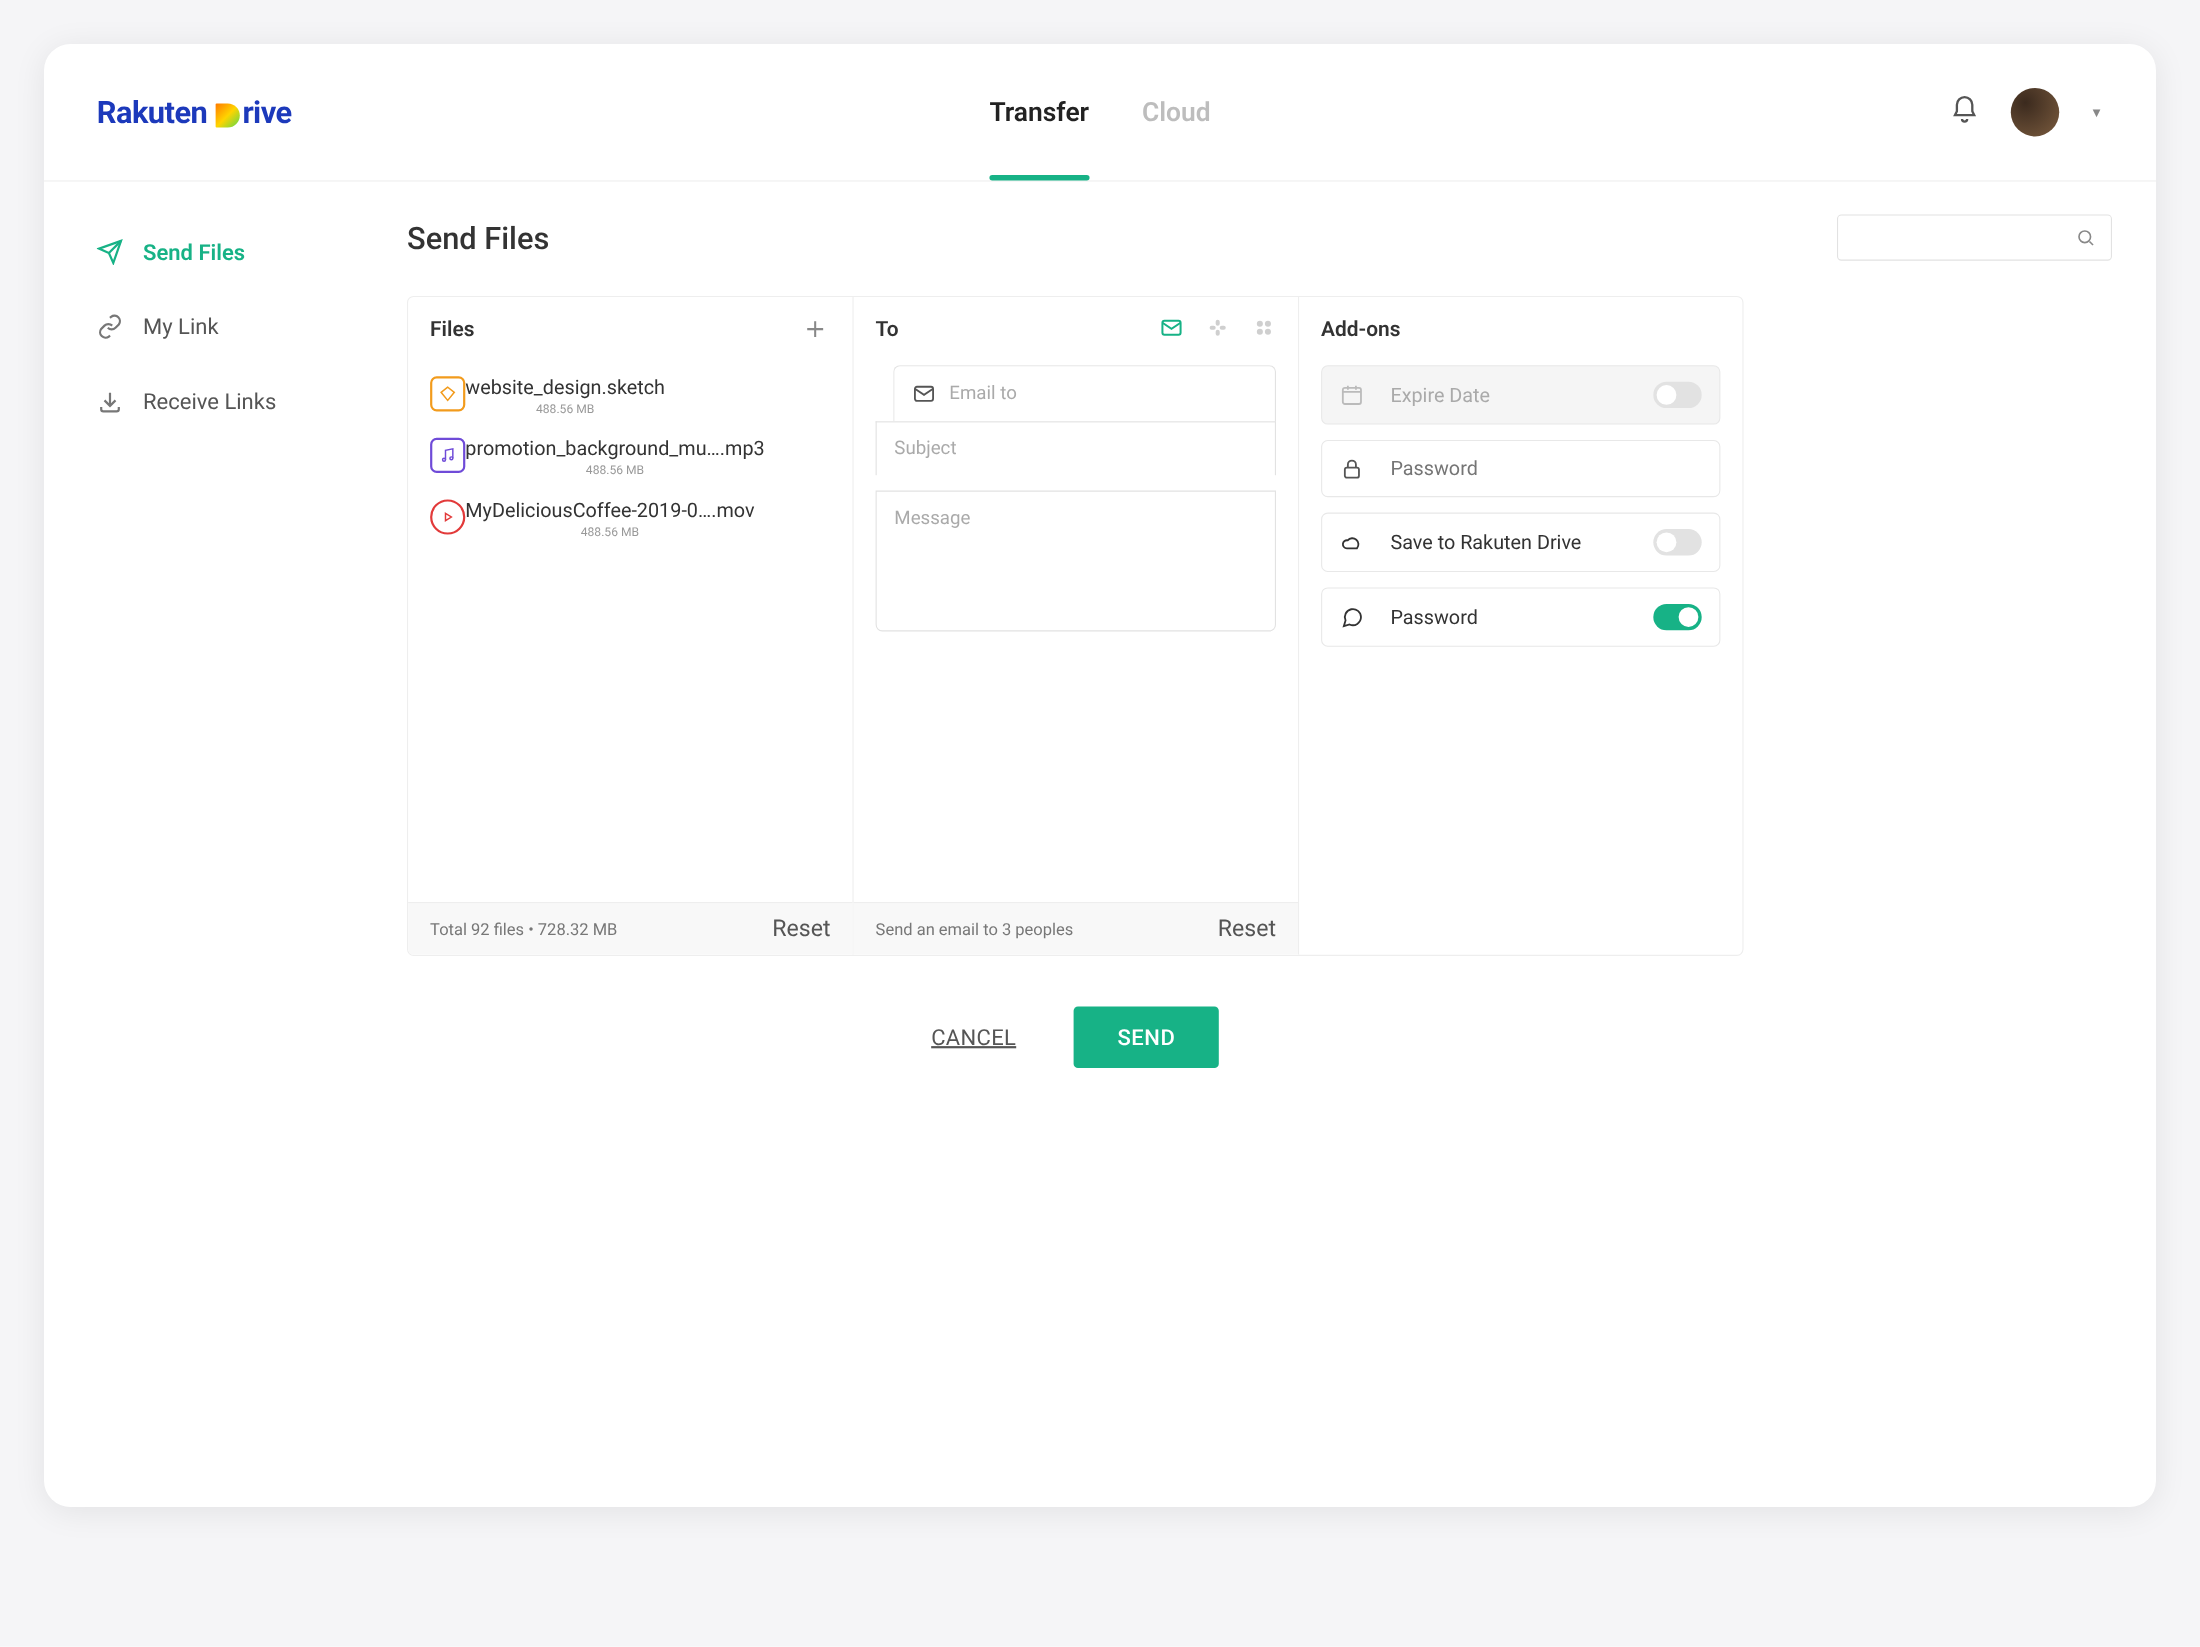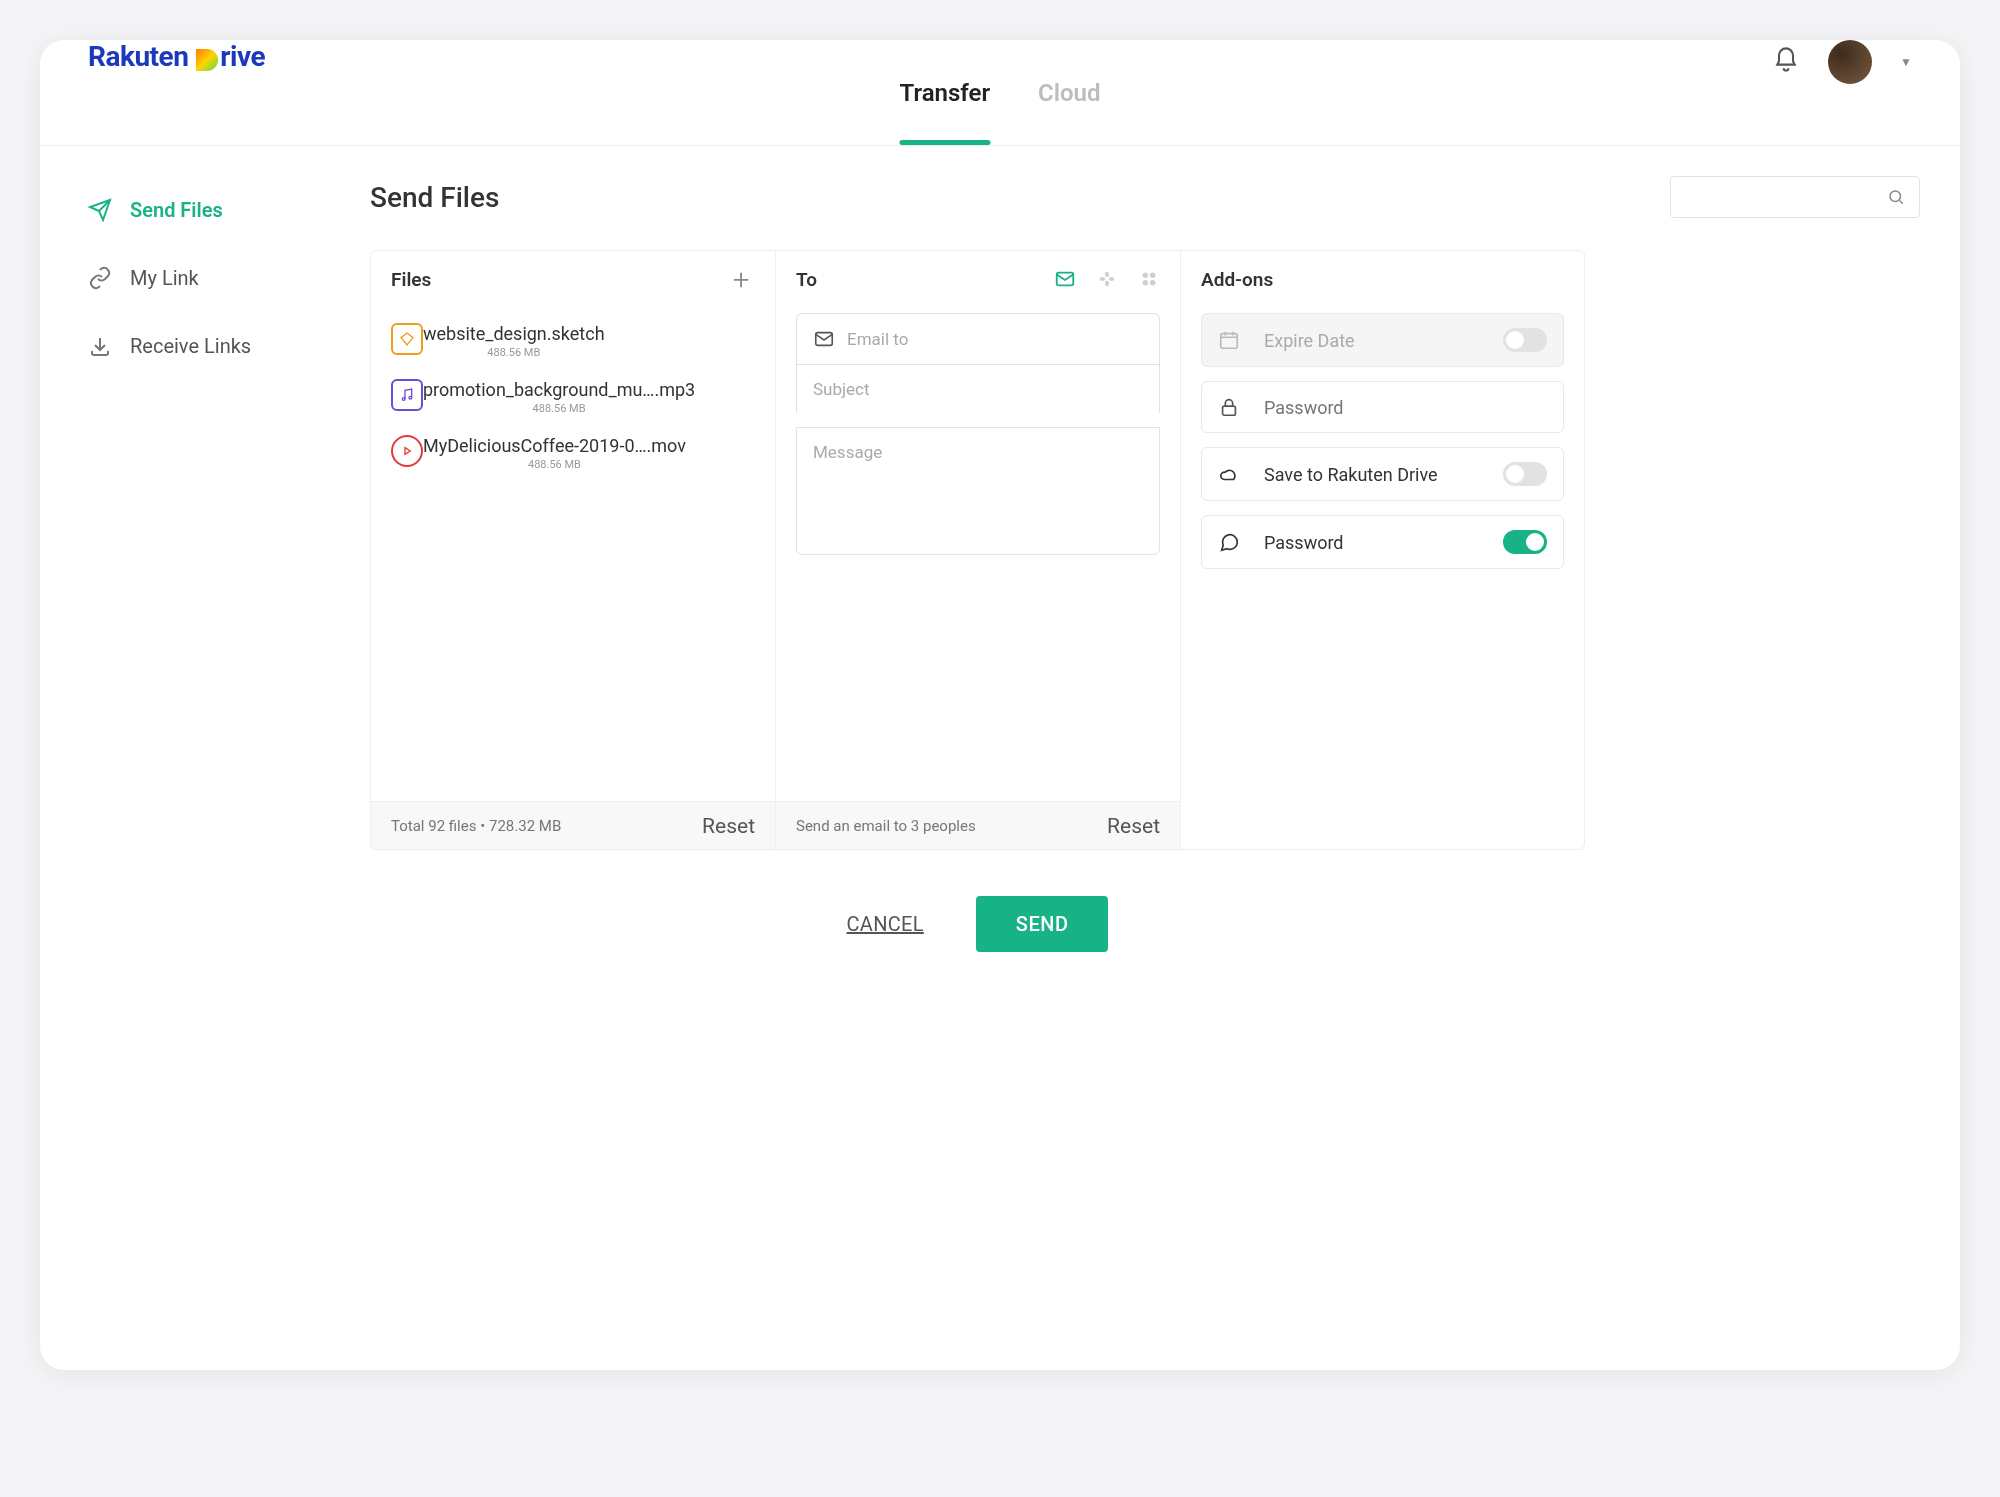--- a/index.html
+++ b/index.html
@@ -8,24 +8,24 @@
     width: 1920px;
     height: 1330px;
     background: #fff;
     border-radius: 24px;
     box-shadow: 0 4px 30px rgba(0,0,0,0.08);
     overflow: hidden;
     display: flex;
     flex-direction: column;
   }
   .header {
-    height: 106px;
+    height: 125px;
     border-bottom: 1px solid #eee;
     display: flex;
-    align-items: flex-start;
+    align-items: center;
     padding: 0 48px;
     position: relative;
   }
   .logo { display:flex; align-items:center; }
   .logo-text-rakuten { color:#1c39bb; font-weight:700; font-size:28px; letter-spacing:-0.5px;}
   .logo-d {
     display:inline-block; width:22px; height:22px;
     background: linear-gradient(135deg,#ff7a00,#ffd400,#5bd94b);
     border-radius:2px 24px 24px 2px;
     position:relative; top:3px; margin:0 2px;
@@ -106,21 +106,21 @@
     height:48px; background:#f8f8f8; border-top:1px solid #eee;
     display:flex; align-items:center; padding:0 20px;
     font-size:15px; color:#777;
   }
   .reset { margin-left:auto; color:#555; cursor:pointer; font-size:21px;}
   .input-box {
     border:1px solid #e2e2e2; border-radius:6px; background:#fff;
     padding:14px 16px; display:flex; align-items:center; gap:12px;
     margin-bottom:14px;
   }
-  .input-box.mail-to { margin-bottom:0; border-radius:6px 6px 0 0; border-bottom:none;}
+  .input-box.mail-to { margin-bottom:0; border-radius:6px 6px 0 0; border-bottom:none;margin-left:16px;}
   .input-box.subject { border-radius:0; border-bottom:none;}
   .input-box textarea, .input-box input {
     border:none; outline:none; font-size:17px; color:#333; flex:1;
     background:transparent; resize:none; font-family:inherit;
   }
   .input-box textarea::placeholder, .input-box input::placeholder { color:#aaa; }
   .input-box .ico { width:22px; height:22px; stroke:#555; flex-shrink:0;}
   .msg-box { height:128px; align-items:flex-start; border-radius:0 0 6px 6px;}
   .addon-row {
     display:flex; align-items:center; gap:24px;

